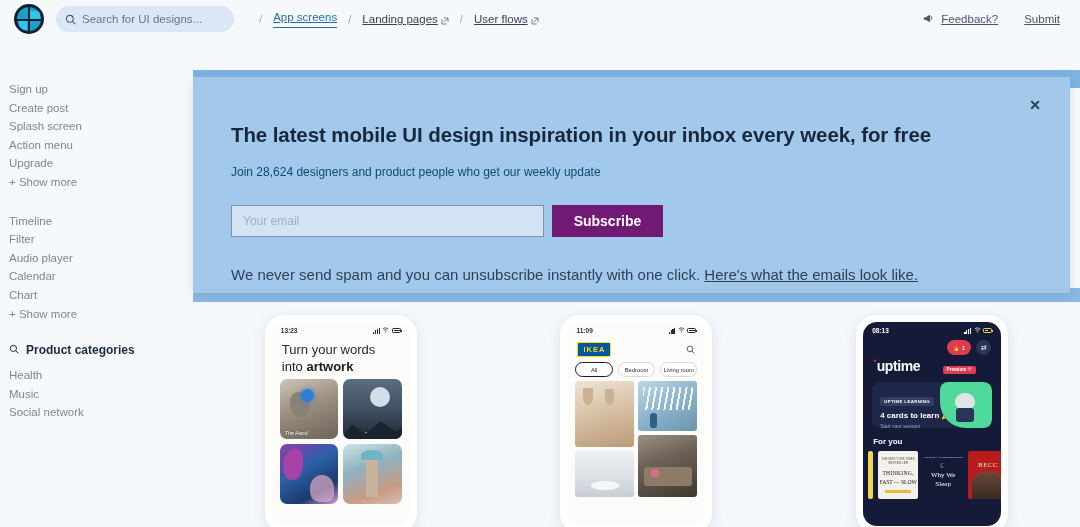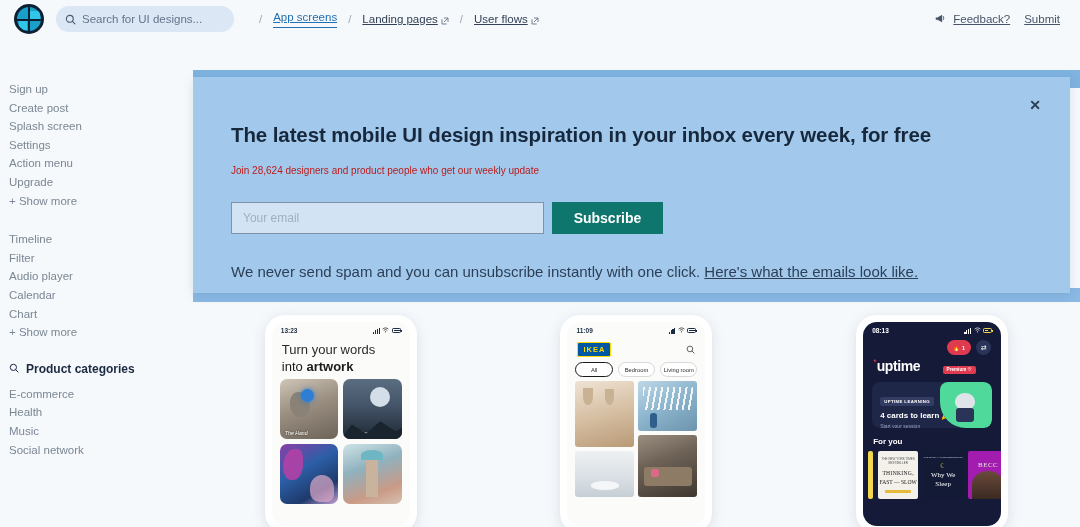--- a/index.html
+++ b/index.html
@@ -55,21 +55,21 @@
   .crumbs { display: flex; align-items: center; margin-left: 14px; }
   .crumb-sep { color: #9aa7b5; font-size: 11.5px; margin: 0 11px; }
   .crumb {
     font-size: 11.5px; color: #334155;
     display: inline-flex; align-items: center; gap: 3px;
     white-space: nowrap;
   }
   .crumb.active { color: #1f6fb2; border-bottom: 1.5px solid #1f6fb2; padding-bottom: 4px; }
   .ext-ico { display: inline-block; width: 8px; height: 8px; position: relative; }
 
-  .hdr-right { margin-left: auto; display: flex; align-items: center; gap: 14px; padding-right: 6px; }
+  .hdr-right { margin-left: auto; display: flex; align-items: center; gap: 26px; padding-right: 6px; }
   .hdr-link {
     font-size: 11.5px; color: #475569;
     display: inline-flex; align-items: center; gap: 6px;
     white-space: nowrap;
   }
 
   
   .sidebar {
     position: absolute; top: 38px; left: 0;
     width: 193px; height: 489px;
@@ -119,40 +119,40 @@
     color: #2b3d52; font-size: 14px;
     display: flex; align-items: center; justify-content: center;
     cursor: pointer; font-weight: bold;
   }
   .banner-title {
     font-size: 20.5px; font-weight: bold;
     color: #17283d; letter-spacing: -0.1px;
     margin-top: 16px;
   }
   .banner-sub {
-    font-size: 10px; color: #b91c1c;
+    font-size: 12px; color: #0c4a6e;
     margin-top: 18px;
   }
   .banner-form {
     margin-top: 26px;
     display: flex; align-items: stretch; gap: 8px;
   }
   .email-input {
     width: 313px; height: 32px;
     background: #d2e4f4;
     border: 1px solid #7e93a8;
     font-size: 12px; color: #9aa7b5;
     padding: 0 11px;
     font-family: "Liberation Sans", sans-serif;
     outline: none;
   }
   .email-input::placeholder { color: #9fb0c2; }
   .subscribe-btn {
     width: 111px; height: 32px;
-    background: #0f766e;
+    background: #701a75;
     color: #ffffff;
     font-size: 14px; font-weight: bold;
     border: none; cursor: pointer;
     font-family: "Liberation Sans", sans-serif;
   }
   .banner-fine {
     margin-top: 29px;
     font-size: 15px; color: #2c3f56;
   }
   .banner-fine a { color: #2c3f56; text-decoration: underline; }
@@ -279,21 +279,21 @@
   .bk-edge { width: 4px; background:#f2d64b; }
   .bk1 { background:#f4f1ea; }
   .bk1 .t1 { font-size:3px; color:#555; text-align:center; margin-top:6px; }
   .bk1 .t2 { font-family:"Liberation Serif", serif; font-size:5.6px; color:#1b1b1b; text-align:center; margin-top:5px; letter-spacing:.3px;}
   .bk1 .t3 { font-family:"Liberation Serif", serif; font-size:5.6px; color:#1b1b1b; text-align:center; margin-top:3px;}
   .bk1 .pencil { position:absolute; left:7px; bottom:6px; width:26px; height:3px; background:#e6b93a; border-radius:1px;}
   .bk2 { background:#121a36; }
   .bk2 .hd { font-size:2.4px; color:#b9c0d8; text-align:center; margin-top:5px;}
   .bk2 .moon { color:#f2d64b; text-align:center; font-size:7px; margin-top:3px; }
   .bk2 .ti { font-family:"Liberation Serif", serif; font-size:7px; color:#fff; text-align:center; line-height:8px; margin-top:1px;}
-  .bk3 { background:#a21caf; }
+  .bk3 { background:#b91c1c; }
   .bk3 .nm { font-family:"Liberation Serif", serif; font-size:7px; color:#e8e3d8; text-align:center; margin-top:10px; letter-spacing:.5px;}
   .bk3::after{content:"";position:absolute;left:4px;bottom:0;width:32px;height:28px;background:linear-gradient(180deg,#6b4a3a,#3a2a22);border-radius:50% 50% 0 0;}
 </style>
 </head>
 <body>
 
 <div class="header">
   <div class="logo">
     <div class="ring">
       <div class="sq"></div>
@@ -357,21 +357,20 @@
     </a>
   </div>
 </div>
 
 <div class="sidebar">
 
   <div class="sb-group">
     <div class="sb-item">Sign up</div>
     <div class="sb-item">Create post</div>
     <div class="sb-item">Splash screen</div>
-    <div class="sb-item">Settings</div>
     <div class="sb-item">Action menu</div>
     <div class="sb-item">Upgrade</div>
     <div class="sb-item more">+ Show more</div>
   </div>
 
   <div class="sb-group">
     <div class="sb-item">Timeline</div>
     <div class="sb-item">Filter</div>
     <div class="sb-item">Audio player</div>
     <div class="sb-item">Calendar</div>
@@ -382,21 +381,20 @@
   <div class="sb-group">
     <div class="sb-head">
       <span>
         <svg width="10" height="10" viewBox="0 0 16 16">
             <circle cx="7" cy="7" r="5" fill="none" stroke="#1b2a41" stroke-width="1.6"></circle>
             <line x1="10.8" y1="10.8" x2="14.5" y2="14.5" stroke="#1b2a41" stroke-width="1.6" stroke-linecap="round"></line>
           </svg>
       </span>
       <span>Product categories</span>
     </div>
-    <div class="sb-item">E-commerce</div>
     <div class="sb-item">Health</div>
     <div class="sb-item">Music</div>
     <div class="sb-item">Social network</div>
   </div>
 </div>
 
 <div class="phones">
 
   <div class="phone-shell">
     <div class="phone-screen">

